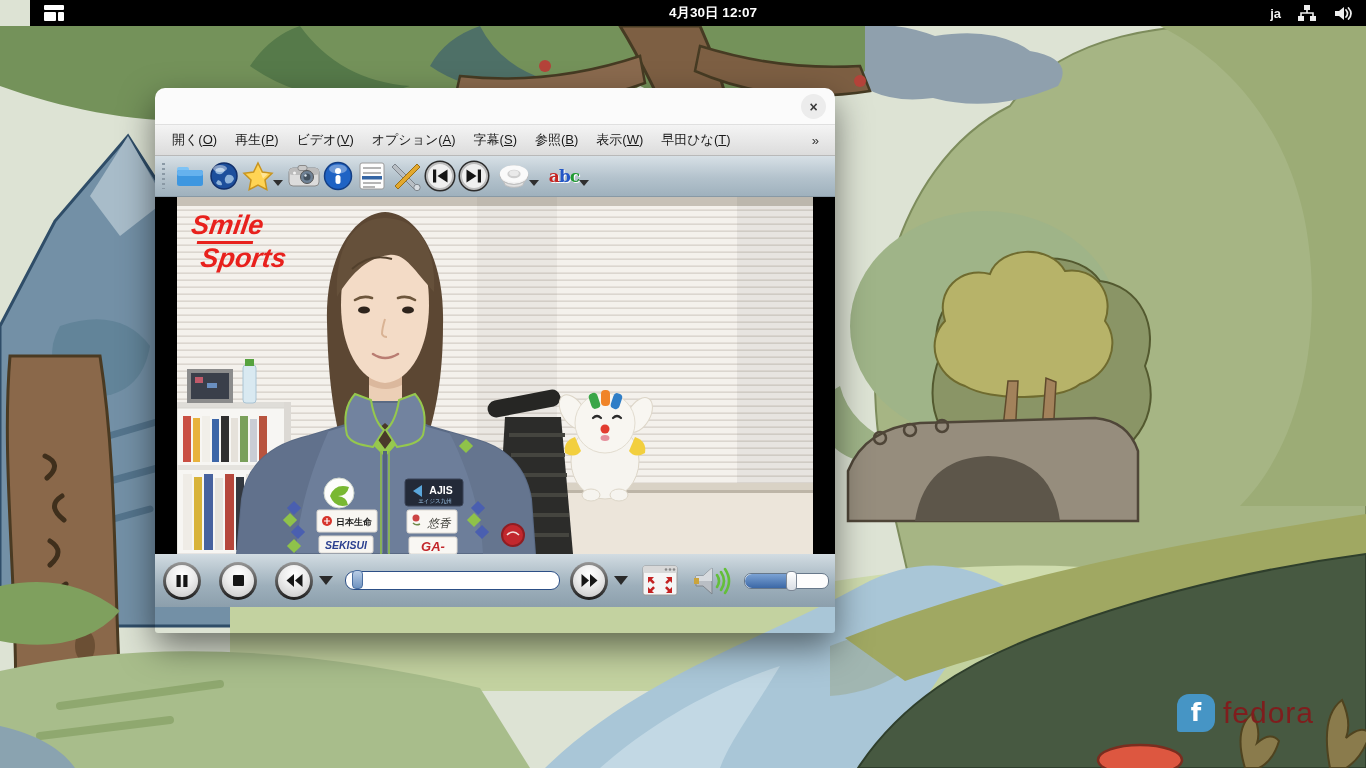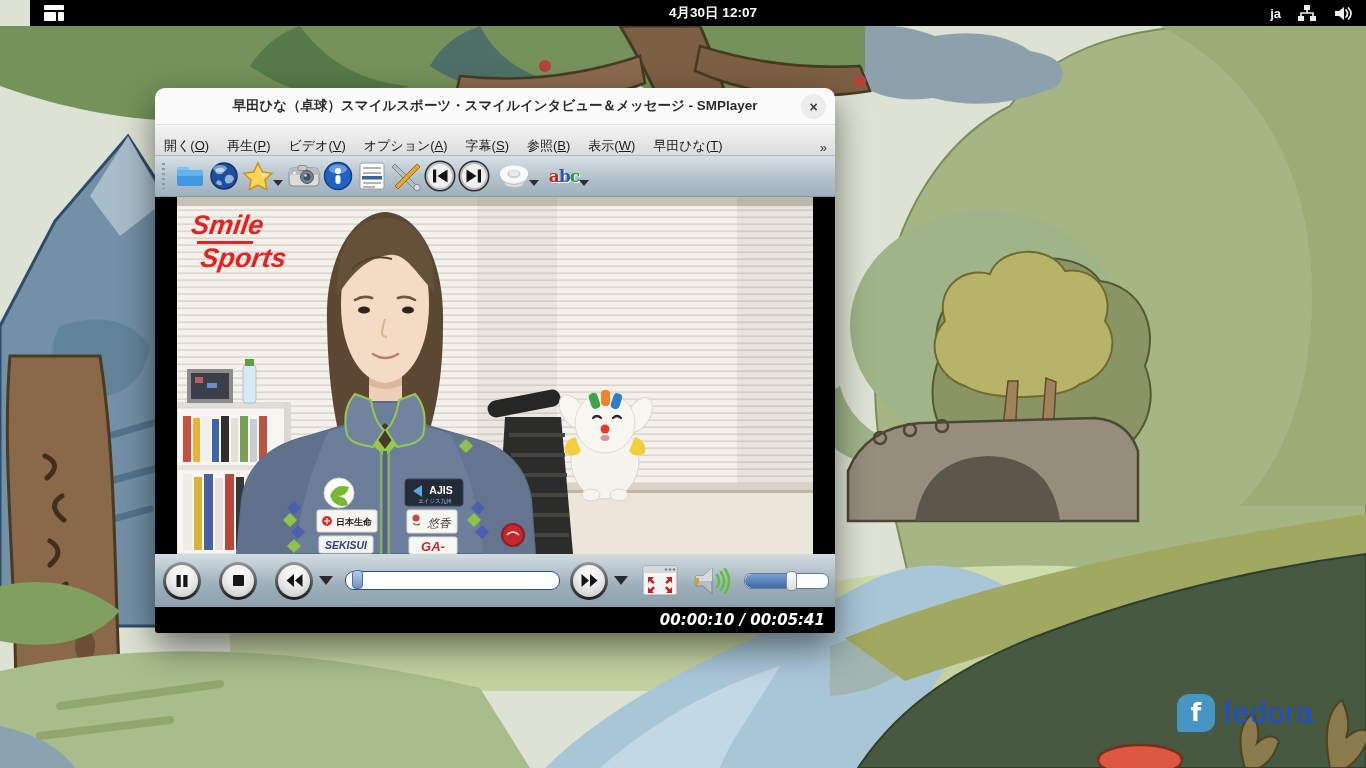--- a/index.html
+++ b/index.html
@@ -5,21 +5,21 @@
   html,body{margin:0;padding:0;width:1366px;height:768px;overflow:hidden;
     font-family:"Liberation Sans","DejaVu Sans",sans-serif;}
   .stage{position:relative;width:1366px;height:768px;background:#dde3d4;}
 
   
   .wallpaper{position:absolute;left:0;top:26px;width:1366px;height:742px;}
   .fedora-badge{position:absolute;right:52px;bottom:36px;display:flex;align-items:center;gap:8px;}
   .fedora-bubble{width:38px;height:38px;background:#4695c5;border-radius:12px 12px 12px 3px;
     display:flex;align-items:center;justify-content:center;color:#fff;font-weight:bold;
     font-size:24px;font-family:"DejaVu Sans",sans-serif;}
-  .fedora-text{color:#1d4ed8;font-size:30px;letter-spacing:1px;font-family:"Liberation Sans",sans-serif;}
+  .fedora-text{color:#7f1d1d;font-size:30px;letter-spacing:1px;font-family:"Liberation Sans",sans-serif;}
 
   
   .topbar{position:absolute;left:0;top:0;width:1366px;height:26px;background:#000;color:#fff;
     display:flex;align-items:center;z-index:50;margin-left:30px;}
   .activities{margin-left:14px;width:22px;height:16px;position:relative;cursor:pointer;}
   .activities i{position:absolute;background:#fff;border-radius:1px;}
   .act-top{left:0;top:0;width:20px;height:5px;}
   .act-bl{left:0;top:7px;width:12px;height:9px;}
   .act-br{left:14px;top:7px;width:6px;height:9px;}
   .clock{position:absolute;left:50%;transform:translateX(-50%);font-size:13.5px;font-weight:bold;}
@@ -31,21 +31,21 @@
   .win{position:absolute;left:155px;top:88px;width:680px;height:545px;
     border-radius:10px 10px 3px 3px;box-shadow:0 14px 34px rgba(0,0,0,.5);z-index:20;}
   .titlebar{height:37px;background:#fbfbfb;border-radius:10px 10px 0 0;position:relative;
     display:flex;align-items:center;justify-content:center;border-bottom:1px solid #e0e0e0;box-sizing:border-box;}
   .title{font-size:13.5px;font-weight:bold;color:#2d2d2d;max-width:590px;white-space:nowrap;
     overflow:hidden;text-overflow:ellipsis;}
   .closebtn{position:absolute;right:9px;top:6px;width:25px;height:25px;border-radius:50%;
     background:#ececec;color:#3a3a3a;font-size:14px;font-weight:bold;display:flex;
     align-items:center;justify-content:center;cursor:pointer;}
   .menubar{height:31px;background:linear-gradient(#f4f4f4,#dcdcdc);border-bottom:1px solid #b9b9b9;
-    display:flex;align-items:flex-end;font-size:13px;color:#1a1a1a;box-sizing:border-box;padding:0 0;}
+    display:flex;align-items:center;font-size:13px;color:#1a1a1a;box-sizing:border-box;padding:0 8px;}
   .menu-item{padding:0 9px;cursor:pointer;white-space:nowrap;}
   .mn{text-decoration:underline;}
   .menu-overflow{margin-left:auto;padding:0 8px;color:#333;font-size:13px;cursor:pointer;}
   .toolbar{height:41px;background:linear-gradient(#d7e0e6,#b3c2cc 55%,#9fb1bd);
     border-bottom:1px solid #8899a5;display:flex;align-items:center;box-sizing:border-box;padding:0 4px;}
   .grip{width:7px;height:26px;margin:0 5px 0 2px;
     background:repeating-linear-gradient(#8a99a5 0 2px,transparent 2px 5px);
     background-size:3px 100%;background-repeat:repeat-y;background-position:1px 0;cursor:grab;}
   .tbtn{width:34px;height:34px;display:flex;align-items:center;justify-content:center;cursor:pointer;}
   .tbtn svg{display:block;}
@@ -189,21 +189,20 @@
         <rect x="2" y="3" width="11" height="14" rx="2.5" fill="none" stroke="#eee" stroke-width="1.7"></rect>
         <rect x="5" y="1" width="5" height="2.5" fill="#eee"></rect>
         <path d="M16,7 l-5,6 l1,-4 l-2,0 l5,-6 l-1,4 z" fill="#eee"></path>
       </svg>
     </div>
   </div>
 
   <div class="win">
 
     <div class="titlebar">
-      <span class="title">早田ひな（卓球）スマイルスポーツ・スマイルインタビュー＆メッセージ - SMPlayer</span>
       <div class="closebtn">
         <span>×</span>
       </div>
     </div>
 
     <div class="menubar">
       <div class="menu-item"><span>開く(</span><span class="mn">O</span><span>)</span></div>
       <div class="menu-item"><span>再生(</span><span class="mn">P</span><span>)</span></div>
       <div class="menu-item"><span>ビデオ(</span><span class="mn">V</span><span>)</span></div>
       <div class="menu-item"><span>オプション(</span><span class="mn">A</span><span>)</span></div>
@@ -529,18 +528,15 @@
           <rect x="2" y="14" width="5" height="6" fill="#caa43c"></rect>
           <path d="M25,11 q4,6 0,12 M29,8 q6,9 0,18 M33,5 q8,12 0,24" stroke="#63bf3a" stroke-width="2.6" fill="none" stroke-linecap="round"></path>
         </svg>
       </div>
       <div class="volslider">
         <div class="vol-fill" style="width: 55%;"></div>
         <div class="vol-handle" style="left: 55%;"></div>
       </div>
     </div>
 
-    <div class="statusbar">
-      <span class="timetext">00:00:10 / 00:05:41</span>
-    </div>
 
   </div>
 </div>
 
 </body></html>

